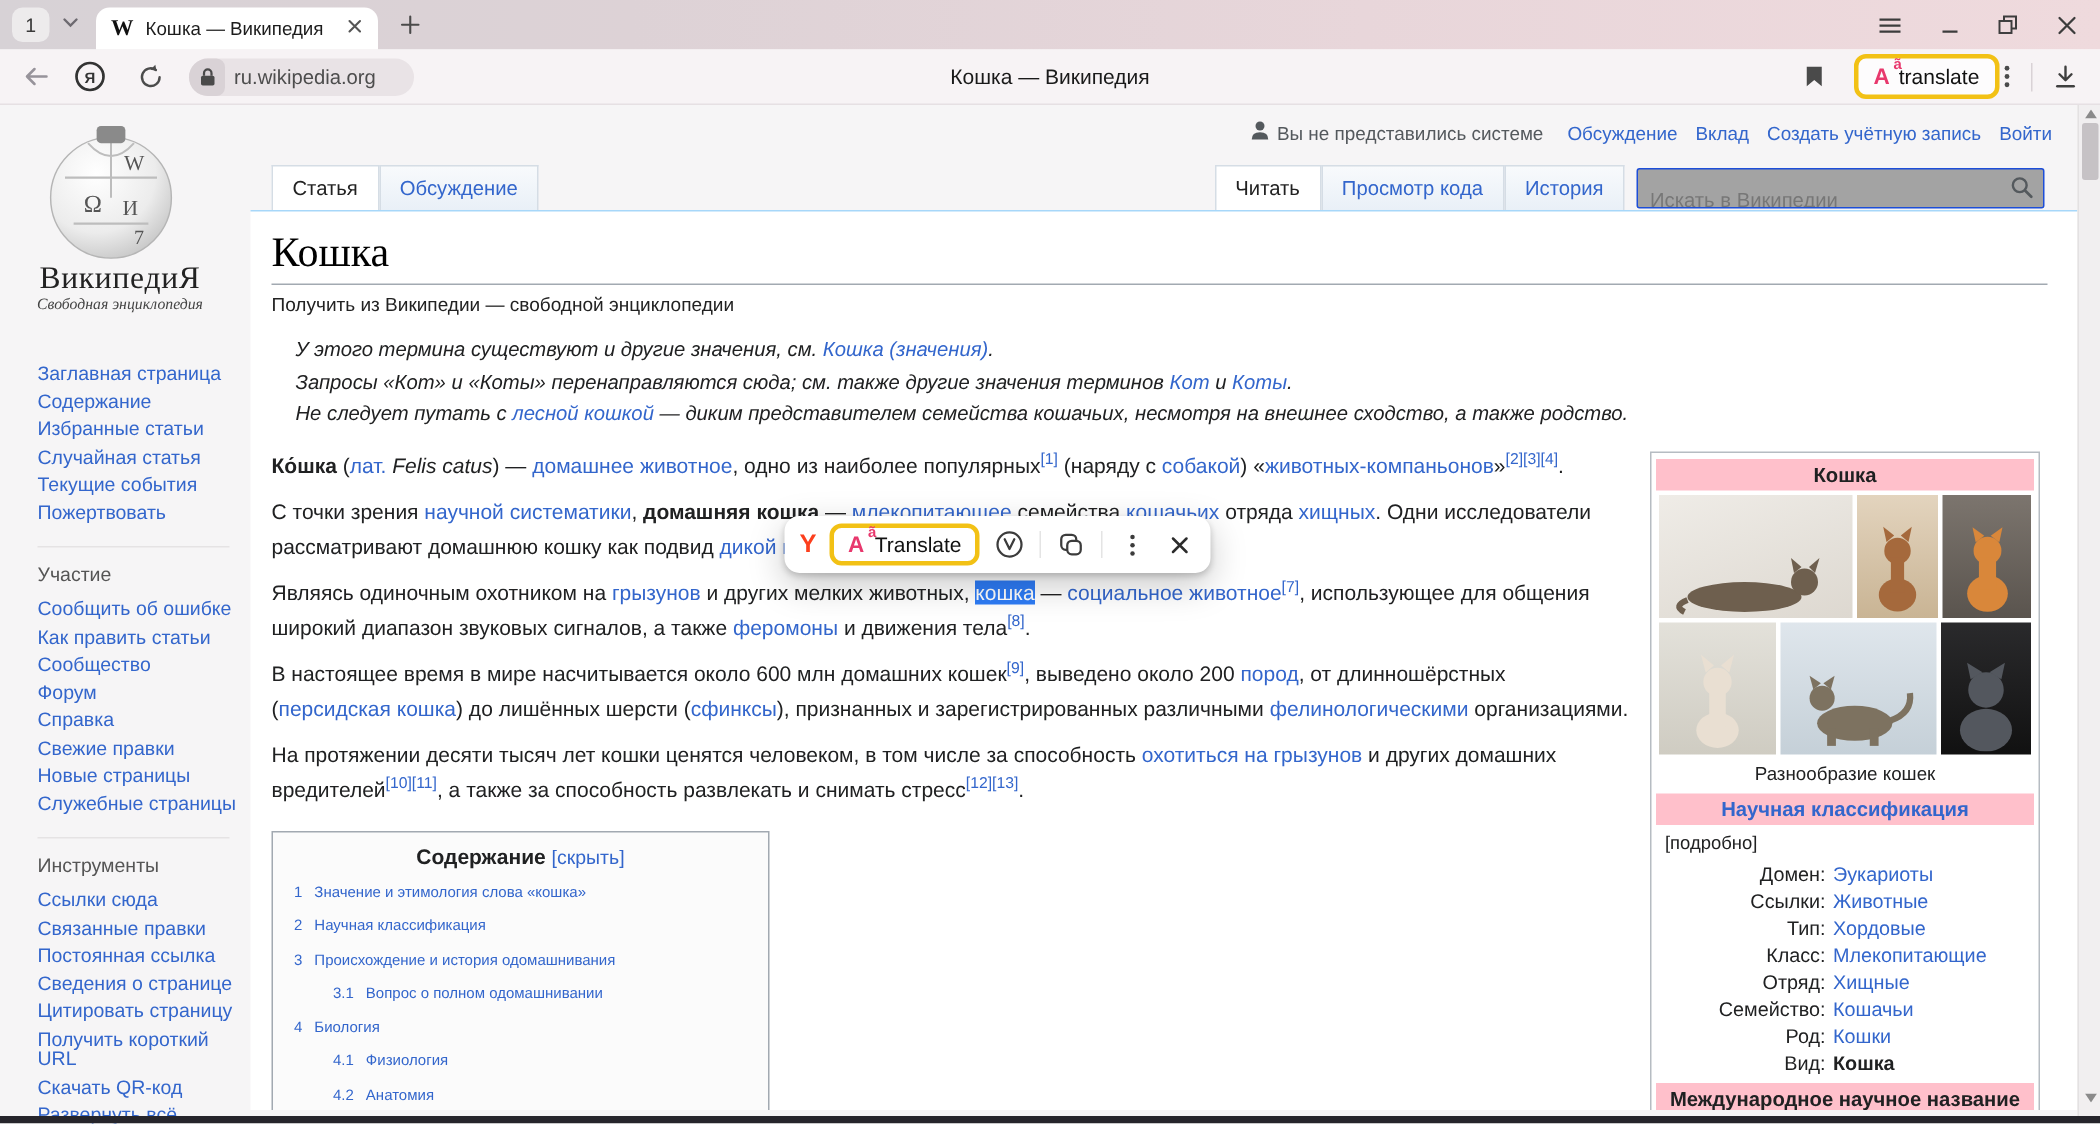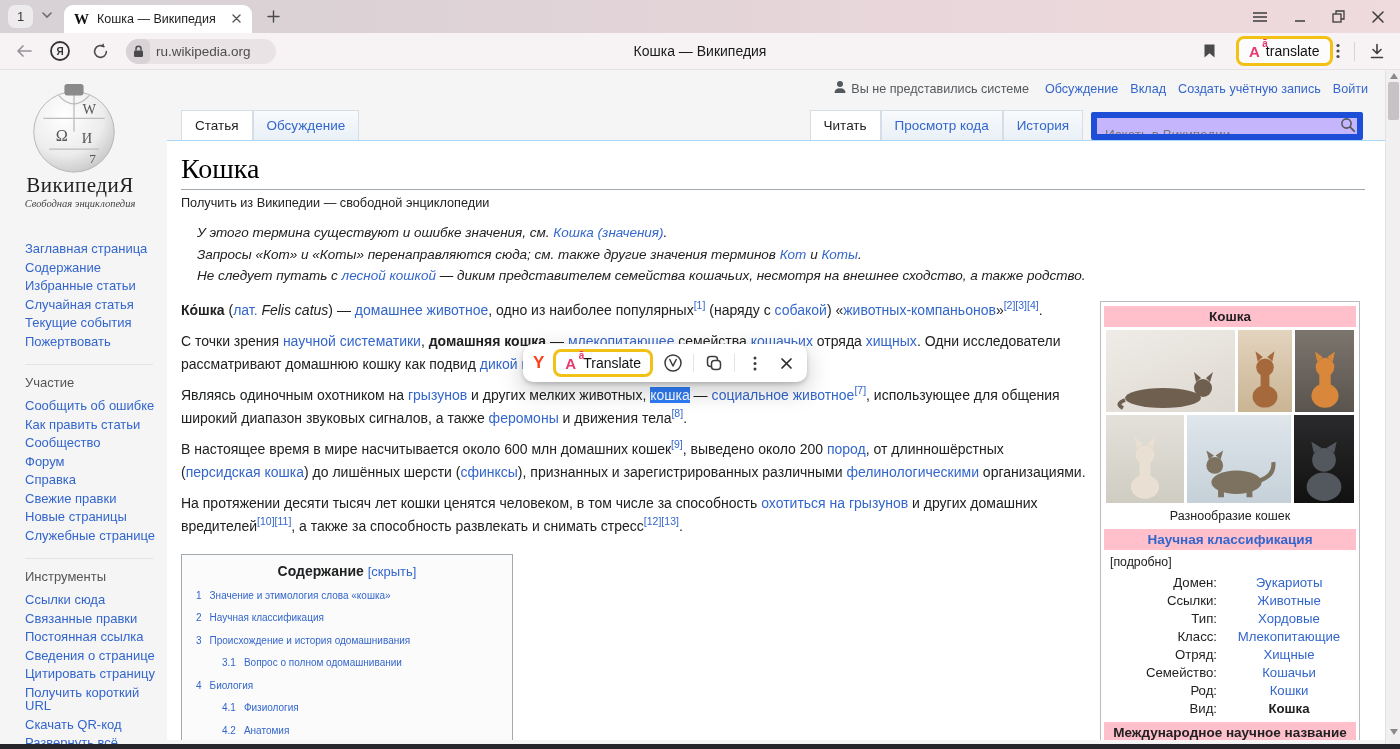--- a/index.html
+++ b/index.html
@@ -55,22 +55,22 @@
   
   .content { position:absolute; left:167px; top:0; width:1218px; height:100%; }
   .personal { position:absolute; top:10px; right:17px; font-size:12.6px; color:#54595d; display:flex; align-items:center; gap:4px; white-space:nowrap; }
   .personal a { color:#3366cc; text-decoration:none; margin-left:12px; cursor:pointer; }
   .tabs-row { position:absolute; left:0; top:40px; right:0; height:30px; display:flex; align-items:flex-end; }
   .ptab { height:30px; line-height:30px; padding:0 13px; font-size:13.5px; color:#3366cc; cursor:pointer;
     background:linear-gradient(#f8fafc,#e9f0f7); border:1px solid #d5dde5; border-bottom:none; white-space:nowrap; }
   .ptab.active { background:#fff; color:#222;text-align:center; }
   .tabs-spacer { flex:1; }
   .search-wrap { position:relative; width:272px; height:27px; margin:0 22px 1px 8px; }
-  .search-input { width:100%; height:100%; border:6px solid #1d4ed8; border-radius:2px; padding:16px 30px 0 8px;
-    font-size:13.5px; color:#222; background:#c4b5fd; font-family:inherit; }
+  .search-input { width:100%; height:100%; border:1px solid #1d4ed8; border-radius:2px; padding:16px 30px 0 8px;
+    font-size:13.5px; color:#222; background:#a3a3a3; font-family:inherit; }
   .search-input::placeholder { color:#777; }
   .search-mag { position:absolute; right:7px; top:5px; cursor:pointer; }
 
   .main-box { position:absolute; left:0; top:70px; right:0; height:600px; background:#fff;
     border-top:1px solid #a7d7f9; padding:0 0 0 14px; overflow:hidden; }
   h1.ftitle { font-family:"Liberation Serif",serif; font-weight:normal; font-size:28px; color:#000;
     margin:12px 20px 6px 0; padding-bottom:4px; border-bottom:1px solid #a2a9b1; }
   .site-sub { font-size:12.7px; color:#222; margin-bottom:12px; }
   .hatnotes { font-style:italic; font-size:13.5px; color:#202122; margin:10px 0 12px 16px; line-height:21.5px; }
   .ptext { max-width:905px; font-size:14px; line-height:23px; color:#202122; margin-bottom:8px; }
@@ -104,21 +104,21 @@
   .c1 { width:132px; background:linear-gradient(160deg,#efece7,#ddd8d0); color:#6e5f4e; }
   .c2 { width:56px;  background:linear-gradient(#e3d4be,#c9b494); color:#a5693c; }
   .c3 { width:60px;  background:linear-gradient(#7c756e,#5a544e); color:#d9873a; }
   .c4 { width:78px;  background:linear-gradient(#e3e1da,#cfccc2); color:#e9dfd2; }
   .c5 { width:104px; background:linear-gradient(#dfe6ec,#c5d0d8); color:#7d7260; }
   .c6 { width:60px;  background:linear-gradient(#2a2a2c,#111); color:#53575e; }
   .ib-caption { text-align:center; font-size:12.5px; padding:4px 0 5px; }
   .ib-details { font-size:12.3px; padding:2px 6px 4px; color:#202122; }
   .taxa { display:grid; grid-template-columns:118px 1fr; row-gap:3px; font-size:13.2px; margin:2px 0 6px; }
   .tx-label { text-align:right; padding-right:5px; }
-  .tx-value { color:#3366cc; cursor:pointer;text-align:center; }
+  .tx-value { color:#3366cc; cursor:pointer; }
   .tx-bold { color:#202122; font-weight:bold; cursor:default; }
 
   
   .popup { position:absolute; left:356px; top:203px; height:38px; background:#fff; border-radius:10px;
     box-shadow:0 2px 4px rgba(0,0,0,.18), 0 8px 24px rgba(0,0,0,.22); display:flex; align-items:center; gap:9px; padding:0 10px; z-index:60; }
   .pp-y { color:#fc3f1d; font-weight:bold; font-size:17px; }
   .pp-translate { display:flex; align-items:center; gap:7px; border:3px solid #f2c115; border-radius:8px; padding:3px 9px; cursor:pointer; background:#fff; }
   .pp-translate .lbl { font-size:14px; color:#111; }
   .pp-sep { width:1px; height:18px; background:#e4e4e4; }
   .pp-ico { display:flex; align-items:center; justify-content:center; width:22px; height:22px; cursor:pointer; }
@@ -259,21 +259,21 @@
         </div>
       <div class="side-heading">Участие</div>
       <div>
           <a>Сообщить об ошибке</a>
           <a>Как править статьи</a>
           <a>Сообщество</a>
           <a>Форум</a>
           <a>Справка</a>
           <a>Свежие правки</a>
           <a>Новые страницы</a>
-          <a>Служебные странице</a>
+          <a>Служебные страницы</a>
         </div>
       <div class="side-heading">Инструменты</div>
       <div>
           <a>Ссылки сюда</a>
           <a>Связанные правки</a>
           <a>Постоянная ссылка</a>
           <a>Сведения о странице</a>
           <a>Цитировать страницу</a>
           <a>Получить короткий URL</a>
           <a>Скачать QR-код</a>
@@ -313,21 +313,21 @@
             </svg>
         </span>
       </div>
     </div>
 
     <div class="main-box">
       <h1 class="ftitle">Кошка</h1>
       <div class="site-sub">Получить из Википедии — свободной энциклопедии</div>
 
       <div class="hatnotes">
-        <div><span class="sg-p">У этого термина существуют и ошибке значения, см. </span><span class="sg-l">Кошка (значения)</span><span class="sg-p">.</span></div>
+        <div><span class="sg-p">У этого термина существуют и другие значения, см. </span><span class="sg-l">Кошка (значения)</span><span class="sg-p">.</span></div>
         <div><span class="sg-p">Запросы «Кот» и «Коты» перенаправляются сюда; см. также другие значения терминов </span><span class="sg-l">Кот</span><span class="sg-p"> и </span><span class="sg-l">Коты</span><span class="sg-p">.</span></div>
         <div><span class="sg-p">Не следует путать с </span><span class="sg-l">лесной кошкой</span><span class="sg-p"> — диким представителем семейства кошачьих, несмотря на внешнее сходство, а также родство.</span></div>
       </div>
 
       <p class="ptext"><span class="sg-b">Ко́шка</span><span class="sg-p"> (</span><span class="sg-l">лат.</span><span class="sg-p"> </span><span class="sg-i">Felis catus</span><span class="sg-p">) — </span><span class="sg-l">домашнее животное</span><span class="sg-p">, одно из наиболее популярных</span><span class="sg-s">[1]</span><span class="sg-p"> (наряду с </span><span class="sg-l">собакой</span><span class="sg-p">) «</span><span class="sg-l">животных-компаньонов</span><span class="sg-p">»</span><span class="sg-s">[2][3][4]</span><span class="sg-p">.</span></p>
       <p class="ptext"><span class="sg-p">С точки зрения </span><span class="sg-l">научной систематики</span><span class="sg-p">, </span><span class="sg-b">домашняя кошка</span><span class="sg-p"> — </span><span class="sg-l">млекопитающее</span><span class="sg-p"> семейства </span><span class="sg-l">кошачьих</span><span class="sg-p"> отряда </span><span class="sg-l">хищных</span><span class="sg-p">. Одни исследователи рассматривают домашнюю кошку как подвид </span><span class="sg-l">дикой кошки</span><span class="sg-s">[5]</span><span class="sg-p">, другие — ка</span></p>
       <p class="ptext"><span class="sg-p">Являясь одиночным охотником на </span><span class="sg-l">грызунов</span><span class="sg-p"> и других мелких животных, </span><span class="sg-sel">кошка</span><span class="sg-p"> — </span><span class="sg-l">социальное животное</span><span class="sg-s">[7]</span><span class="sg-p">, использующее для общения широкий диапазон звуковых сигналов, а также </span><span class="sg-l">феромоны</span><span class="sg-p"> и движения тела</span><span class="sg-s">[8]</span><span class="sg-p">.</span></p>
       <p class="ptext"><span class="sg-p">В настоящее время в мире насчитывается около 600 млн домашних кошек</span><span class="sg-s">[9]</span><span class="sg-p">, выведено около 200 </span><span class="sg-l">пород</span><span class="sg-p">, от длинношёрстных (</span><span class="sg-l">персидская кошка</span><span class="sg-p">) до лишённых шерсти (</span><span class="sg-l">сфинксы</span><span class="sg-p">), признанных и зарегистрированных различными </span><span class="sg-l">фелинологическими</span><span class="sg-p"> организациями.</span></p>
       <p class="ptext"><span class="sg-p">На протяжении десяти тысяч лет кошки ценятся человеком, в том числе за способность </span><span class="sg-l">охотиться на грызунов</span><span class="sg-p"> и других домашних вредителей</span><span class="sg-s">[10][11]</span><span class="sg-p">, а также за способность развлекать и снимать стресс</span><span class="sg-s">[12][13]</span><span class="sg-p">.</span></p>
 

